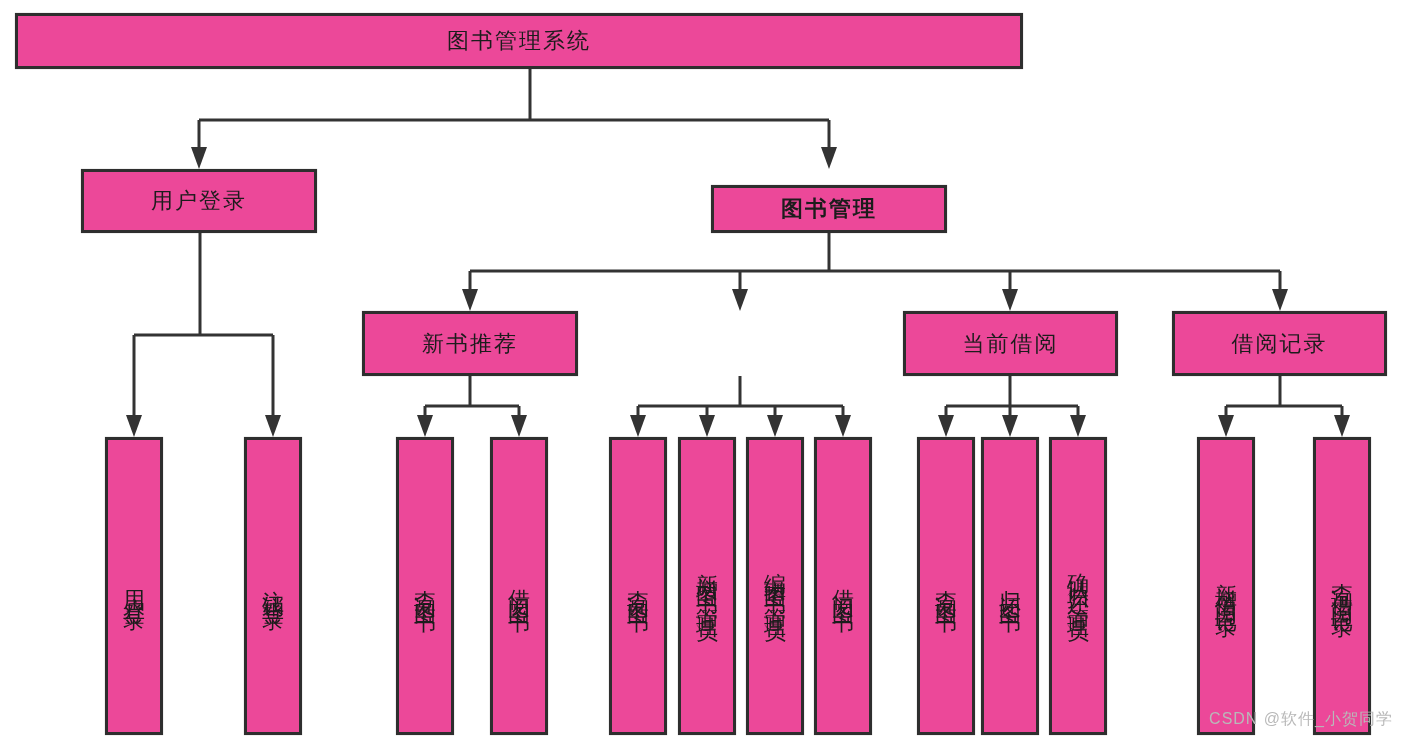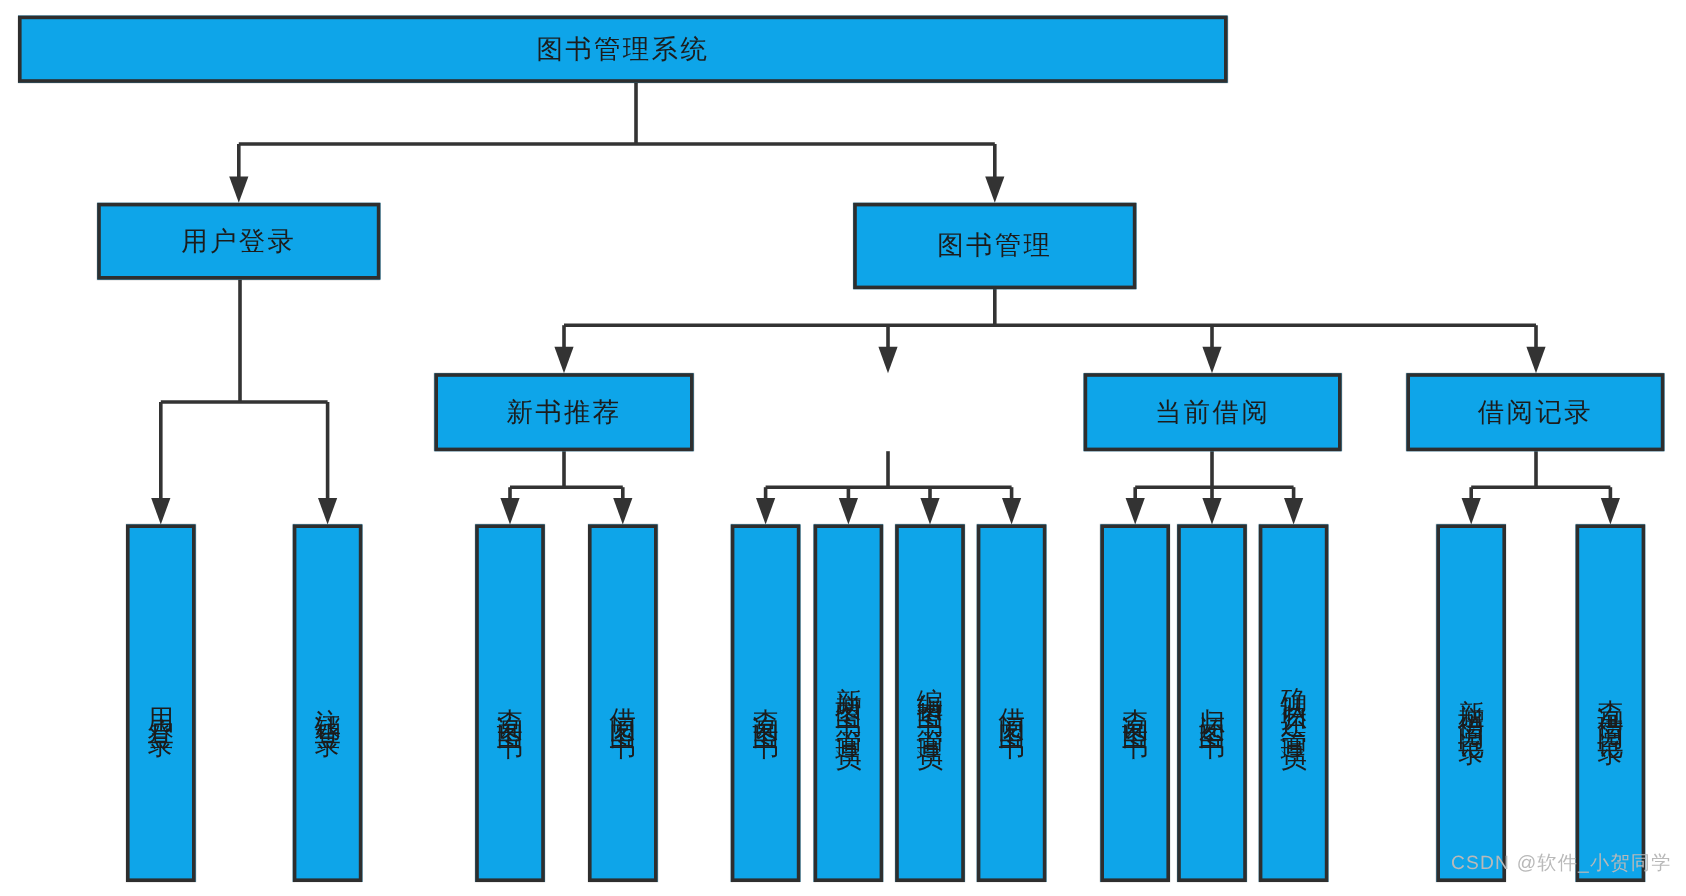--- a/index.html
+++ b/index.html
@@ -8,21 +8,21 @@
     width:1405px;height:747px;
     background:#ffffff;
     font-family:"Liberation Sans", sans-serif;
     overflow:hidden;
   }
   #wires{position:absolute;left:0;top:0;z-index:1;}
   .node{
     position:absolute;
     box-sizing:border-box;
     border:3px solid #2e2e2e;
-    background:#0ea5e9;
+    background:#ec4899;
     display:flex;align-items:center;justify-content:center;
     color:#1c1c1c;
     z-index:2;
     box-shadow:0 0 1px rgba(0,0,0,0.35);
   }
   .hnode{font-size:22px;letter-spacing:2px;white-space:nowrap;}
   .leaf{font-size:22px;}
   .leaf .vtext{
     writing-mode:vertical-rl;
     text-orientation:mixed;
@@ -121,21 +121,21 @@
     </g>
   </svg>
 
   <div class="node hnode" style="left:15px;top:13px;width:1008px;height:56px;">
     <span>图书管理系统</span>
   </div>
 
   <div class="node hnode" style="left:81px;top:169px;width:236px;height:64px;">
     <span>用户登录</span>
   </div>
-  <div class="node hnode" style="left:711px;top:169px;width:236px;height:72px;">
+  <div class="node hnode" style="left:711px;top:185px;width:236px;height:48px;font-weight:bold;">
     <span>图书管理</span>
   </div>
 
   <div class="node hnode" style="left:362px;top:311px;width:216px;height:65px;">
     <span>新书推荐</span>
   </div>
   <div class="node hnode" style="left:903px;top:311px;width:215px;height:65px;">
     <span>当前借阅</span>
   </div>
   <div class="node hnode" style="left:1172px;top:311px;width:215px;height:65px;">

